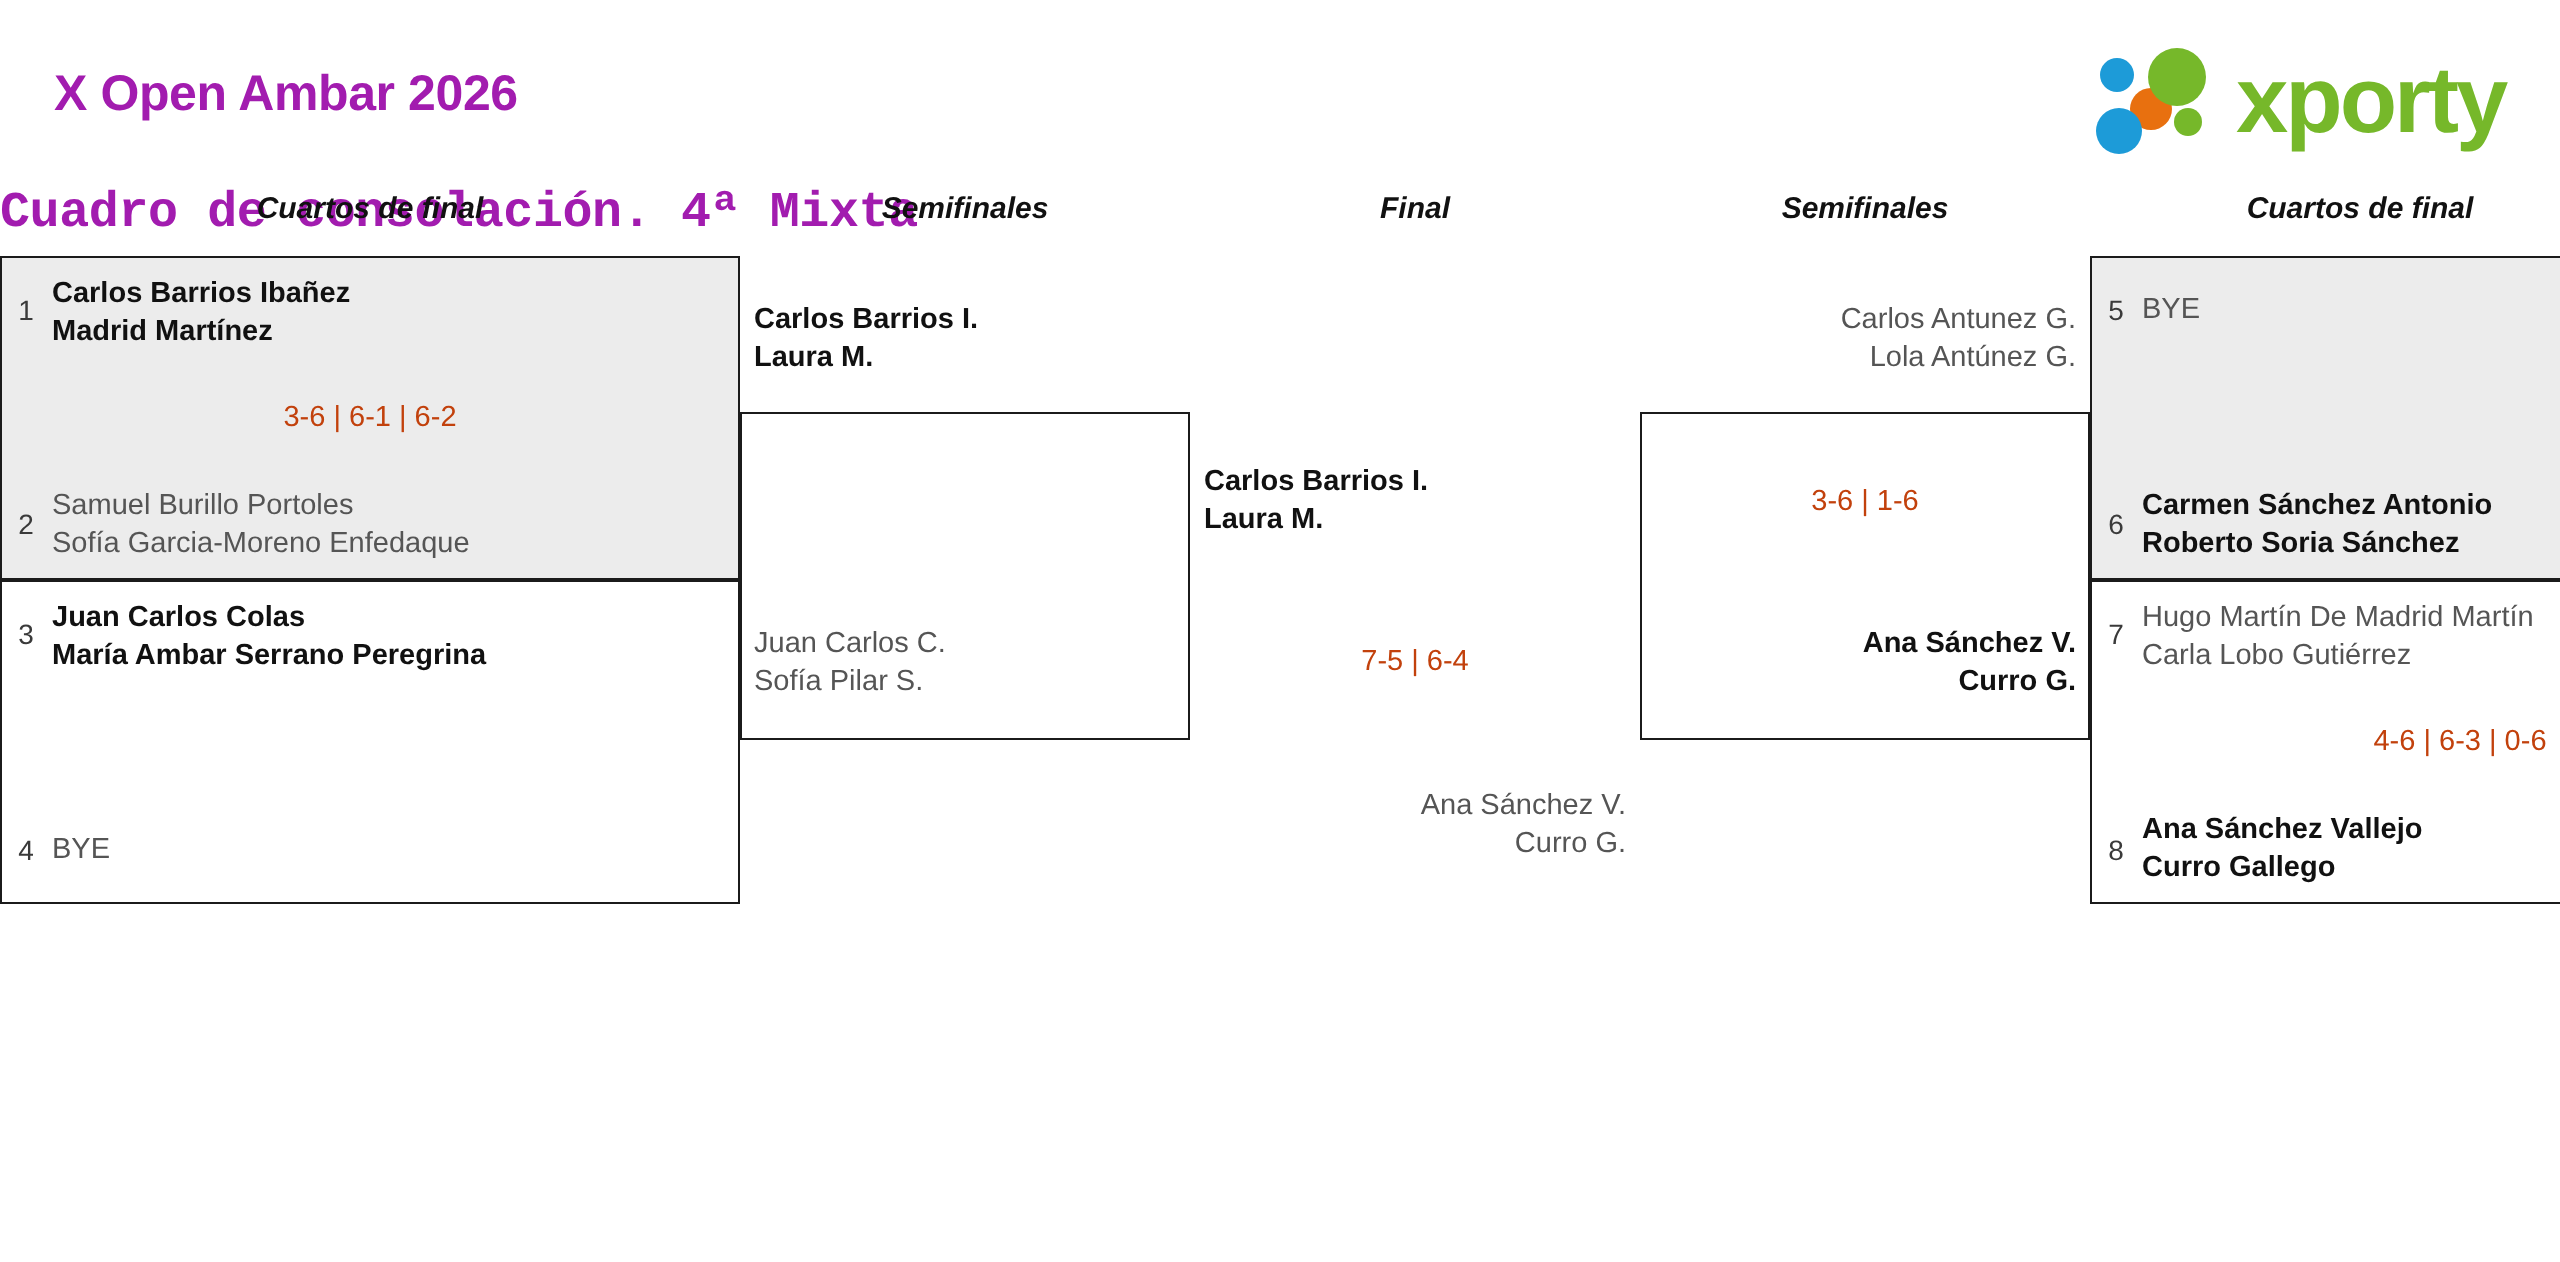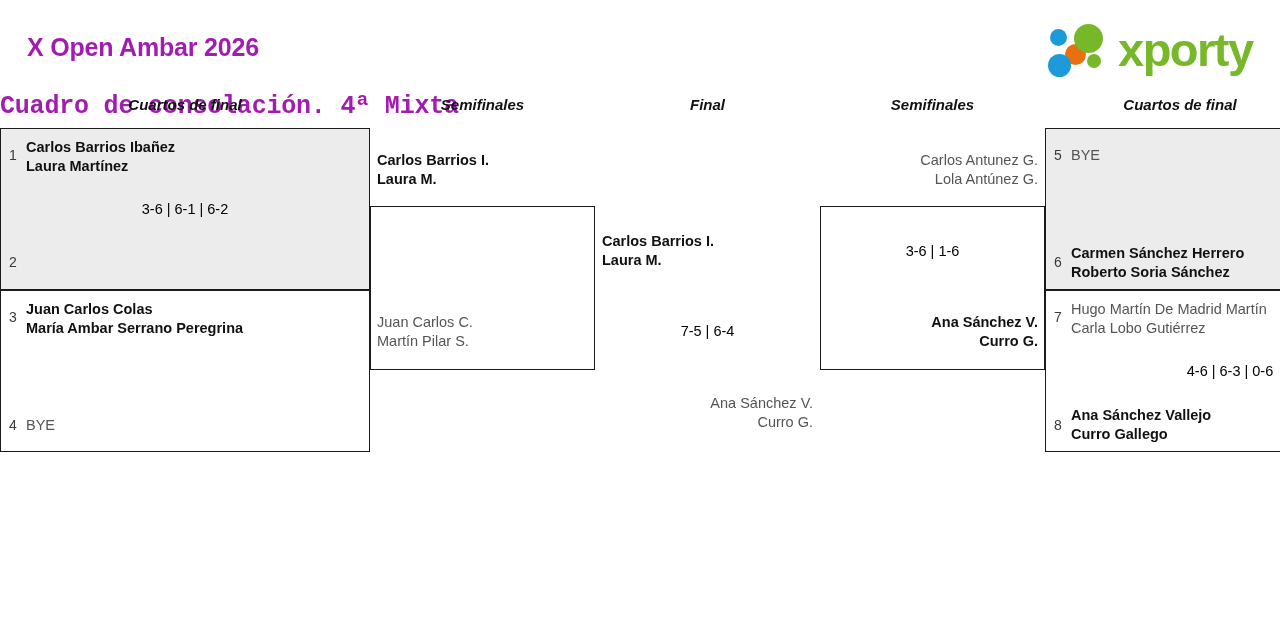--- a/index.html
+++ b/index.html
@@ -45,21 +45,21 @@
   .pair.win .ln{color:#111111;font-weight:700;font-size:14.5px;}
   .pair.los .ln{color:#555555;font-weight:400;font-size:14.5px;}
   .pair.ralign{text-align:right;}
 
   .seed{
     position:absolute;font-size:14px;color:#3a3a3a;font-weight:400;
     text-align:center;width:22px;line-height:16px;
   }
 
   .score{
-    position:absolute;font-size:14.5px;color:#000000;font-weight:400;
+    position:absolute;font-size:14.5px;color:#c2410c;font-weight:400;
     white-space:nowrap;
   }
   .score.c{text-align:center;}
 </style>
 </head>
 <body>
 
 <div id="root">
 
   <div class="title">
@@ -83,24 +83,28 @@
   <div class="round-head" style="left:595px;width:225px;">Final</div>
   <div class="round-head" style="left:820px;width:225px;">Semifinales</div>
   <div class="round-head" style="left:1045px;width:270px;">Cuartos de final</div>
 
   <div class="mbox shaded" style="left:0px;top:128px;width:370px;height:162px;"></div>
   <div class="mbox plain" style="left:0px;top:290px;width:370px;height:162px;"></div>
 
   <div class="seed" style="left:2px;top:147px;">1</div>
   <div class="pair win" style="left:26px;top:138px;">
     <span class="ln">Carlos Barrios Ibañez</span>
-    <span class="ln">Laura Martínez</span>
+    <span class="ln">Madrid Martínez</span>
   </div>
   <div class="score c" style="left:20px;top:201px;width:330px;">3-6 | 6-1 | 6-2</div>
   <div class="seed" style="left:2px;top:254px;">2</div>
+  <div class="pair los" style="left:26px;top:244px;">
+    <span class="ln">Samuel Burillo Portoles</span>
+    <span class="ln">Sofía Garcia-Moreno Enfedaque</span>
+  </div>
 
   <div class="seed" style="left:2px;top:309px;">3</div>
   <div class="pair win" style="left:26px;top:300px;">
     <span class="ln">Juan Carlos Colas</span>
     <span class="ln">María Ambar Serrano Peregrina</span>
   </div>
   <div class="score c" style="left:20px;top:363px;width:330px;"></div>
   <div class="seed" style="left:2px;top:417px;">4</div>
   <div class="pair los" style="left:26px;top:416px;">
     <span class="ln">BYE</span>
@@ -108,21 +112,21 @@
   </div>
 
   <div class="mbox plain" style="left:370px;top:206px;width:225px;height:164px;"></div>
 
   <div class="pair win" style="left:377px;top:151px;">
     <span class="ln">Carlos Barrios I.</span>
     <span class="ln">Laura M.</span>
   </div>
   <div class="pair los" style="left:377px;top:313px;">
     <span class="ln">Juan Carlos C.</span>
-    <span class="ln">Martín Pilar S.</span>
+    <span class="ln">Sofía Pilar S.</span>
   </div>
 
   <div class="pair win" style="left:602px;top:232px;">
     <span class="ln">Carlos Barrios I.</span>
     <span class="ln">Laura M.</span>
   </div>
   <div class="score c" style="left:605px;top:323px;width:205px;">7-5 | 6-4</div>
   <div class="pair los ralign" style="left:608px;top:394px;width:205px;">
     <span class="ln">Ana Sánchez V.</span>
     <span class="ln">Curro G.</span>
@@ -144,21 +148,21 @@
   <div class="mbox plain" style="left:1045px;top:290px;width:370px;height:162px;"></div>
 
   <div class="seed" style="left:1047px;top:147px;">5</div>
   <div class="pair los" style="left:1071px;top:146px;">
     <span class="ln">BYE</span>
     <span class="ln"></span>
   </div>
   <div class="score c" style="left:1065px;top:201px;width:330px;"></div>
   <div class="seed" style="left:1047px;top:254px;">6</div>
   <div class="pair win" style="left:1071px;top:244px;">
-    <span class="ln">Carmen Sánchez Herrero</span>
+    <span class="ln">Carmen Sánchez Antonio</span>
     <span class="ln">Roberto Soria Sánchez</span>
   </div>
 
   <div class="seed" style="left:1047px;top:309px;">7</div>
   <div class="pair los" style="left:1071px;top:300px;">
     <span class="ln">Hugo Martín De Madrid Martín</span>
     <span class="ln">Carla Lobo Gutiérrez</span>
   </div>
   <div class="score c" style="left:1065px;top:363px;width:330px;">4-6 | 6-3 | 0-6</div>
   <div class="seed" style="left:1047px;top:417px;">8</div>

